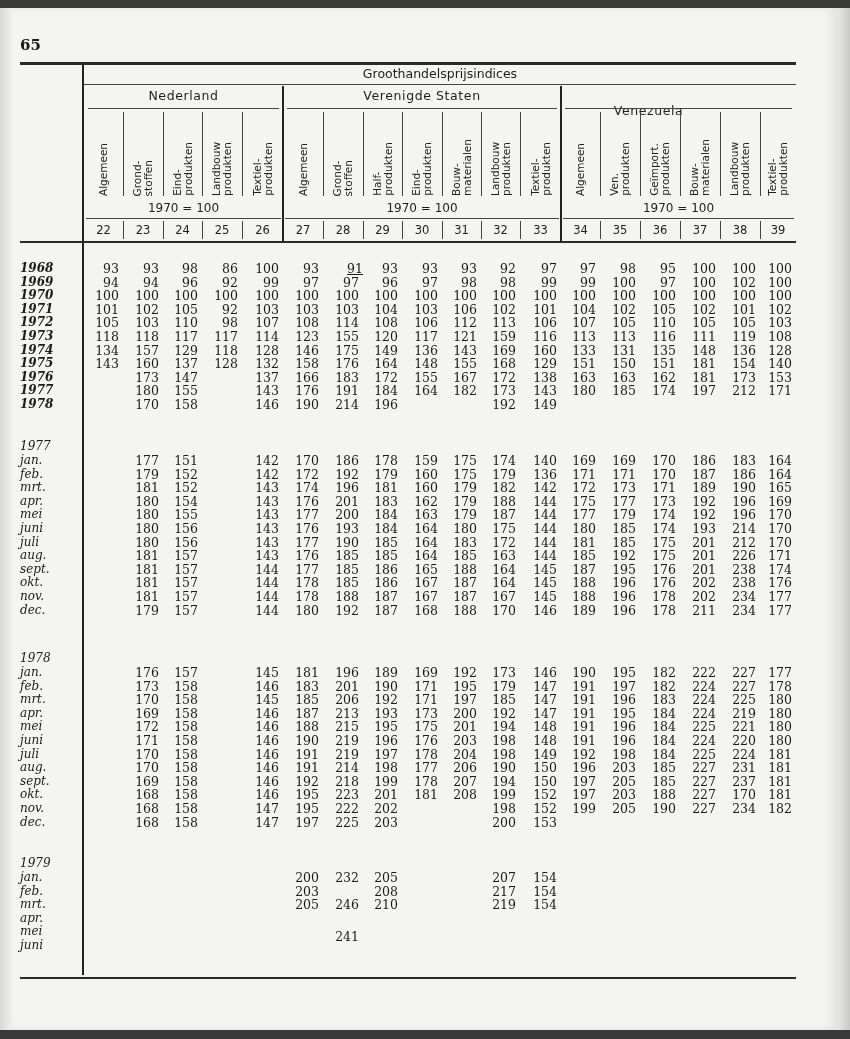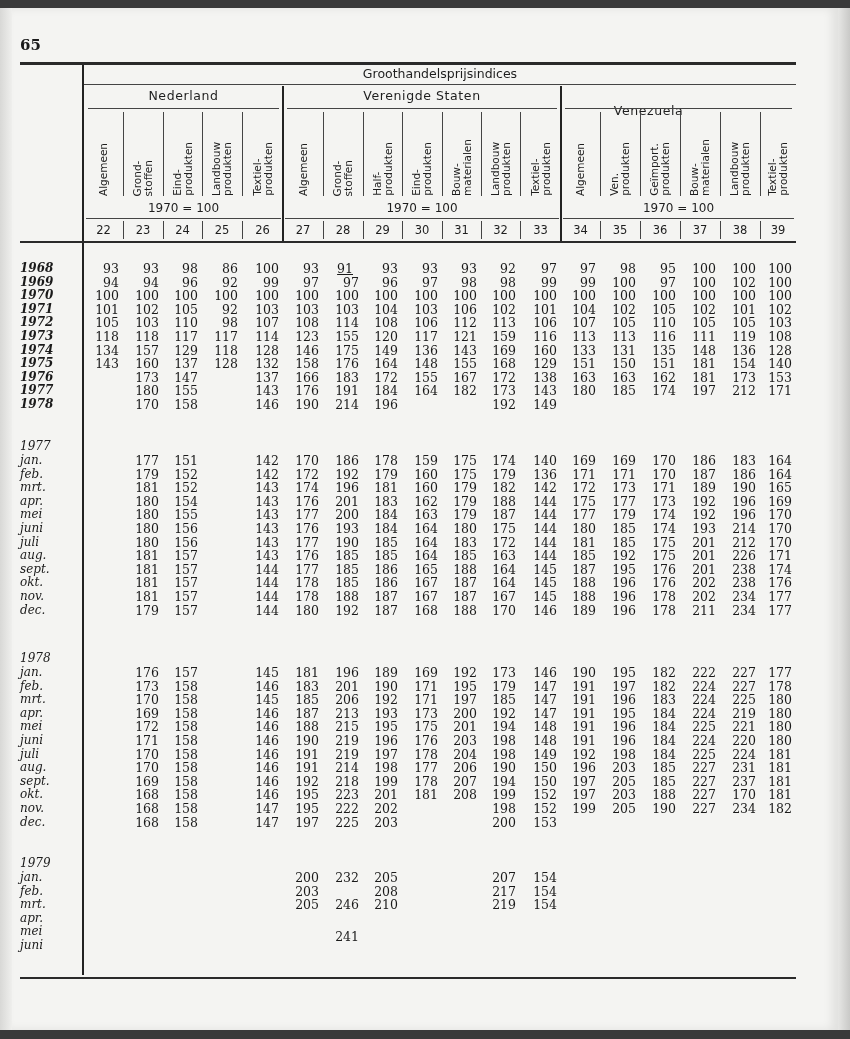--- a/index.html
+++ b/index.html
@@ -210,21 +210,21 @@
 <div class="rule-hdr-bottom"></div>
 
 <div id="body-area">
     <div class="stub" style="top:262px;"><span class="yr">1968</span></div>
     <div class="cell" style="top:262px;left:81px;">93</div>
     <div class="cell" style="top:262px;left:121px;">93</div>
     <div class="cell" style="top:262px;left:160px;">98</div>
     <div class="cell" style="top:262px;left:200px;">86</div>
     <div class="cell" style="top:262px;left:241px;">100</div>
     <div class="cell" style="top:262px;left:281px;">93</div>
-    <div class="cell" style="top:262px;left:315px;text-decoration:underline;">91</div>
+    <div class="cell" style="top:262px;left:325px;text-decoration:underline;">91</div>
     <div class="cell" style="top:262px;left:360px;">93</div>
     <div class="cell" style="top:262px;left:400px;">93</div>
     <div class="cell" style="top:262px;left:439px;">93</div>
     <div class="cell" style="top:262px;left:478px;">92</div>
     <div class="cell" style="top:262px;left:519px;">97</div>
     <div class="cell" style="top:262px;left:558px;">97</div>
     <div class="cell" style="top:262px;left:598px;">98</div>
     <div class="cell" style="top:262px;left:638px;">95</div>
     <div class="cell" style="top:262px;left:678px;">100</div>
     <div class="cell" style="top:262px;left:718px;">100</div>

